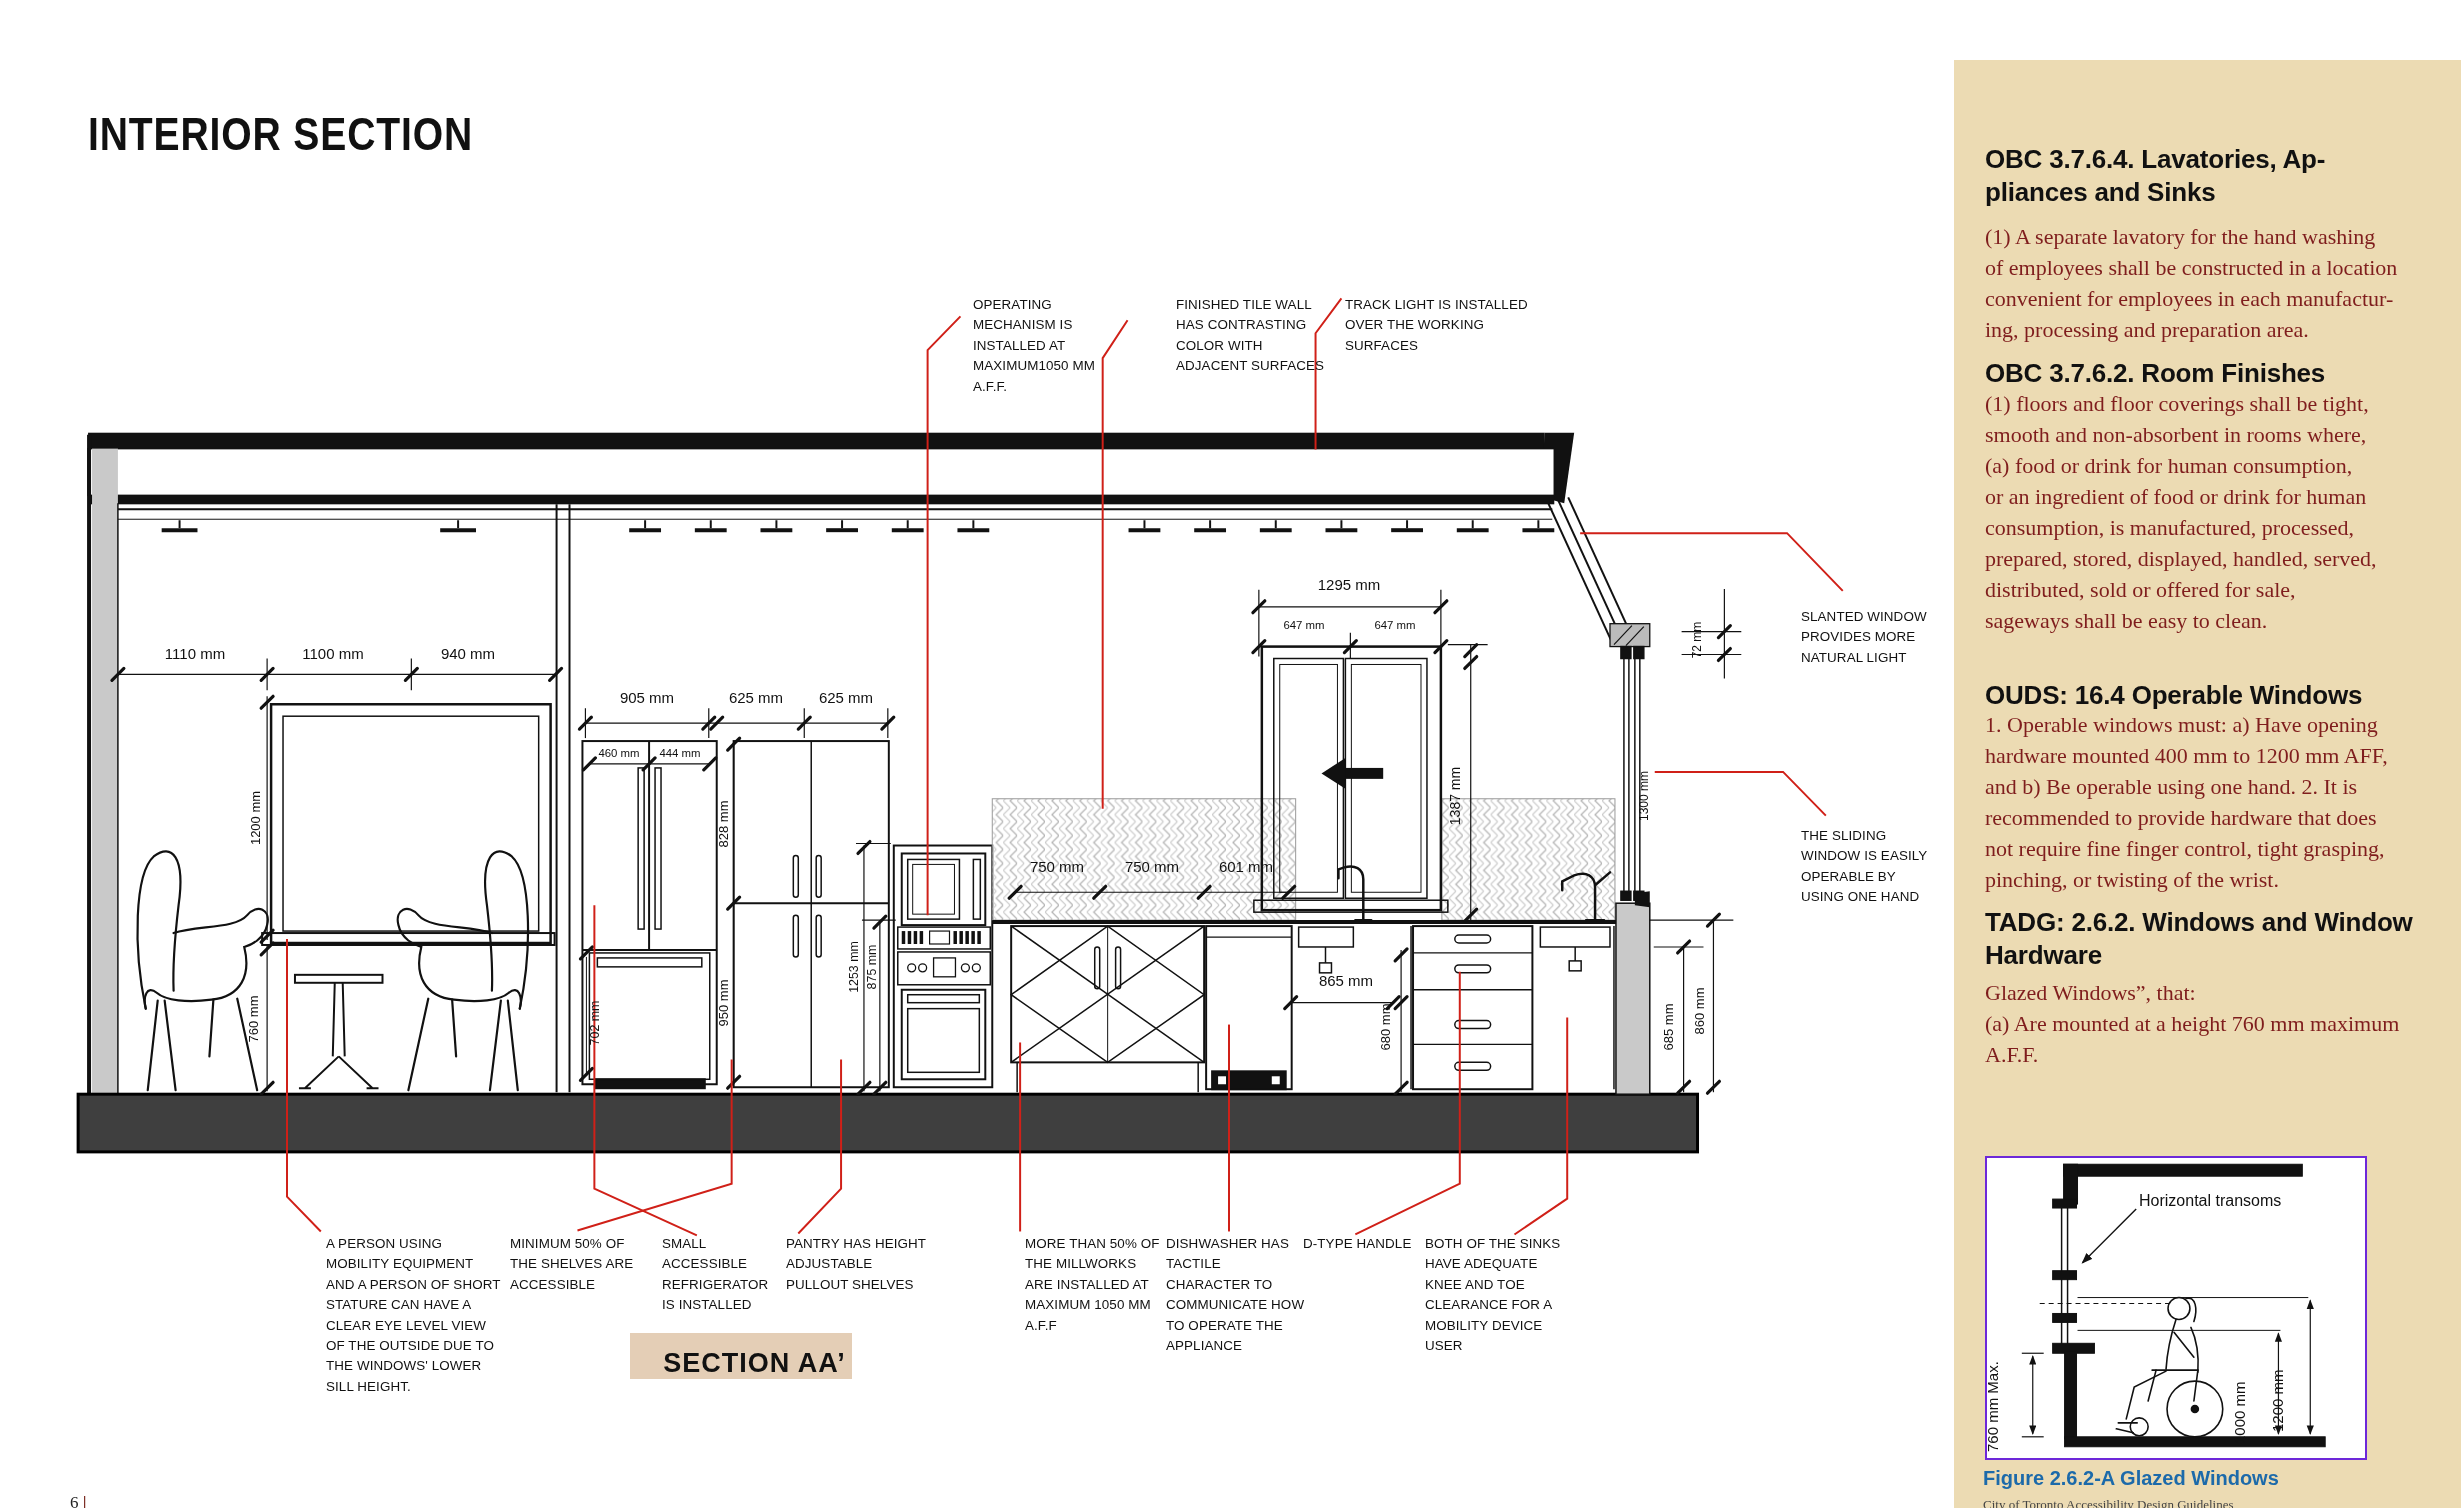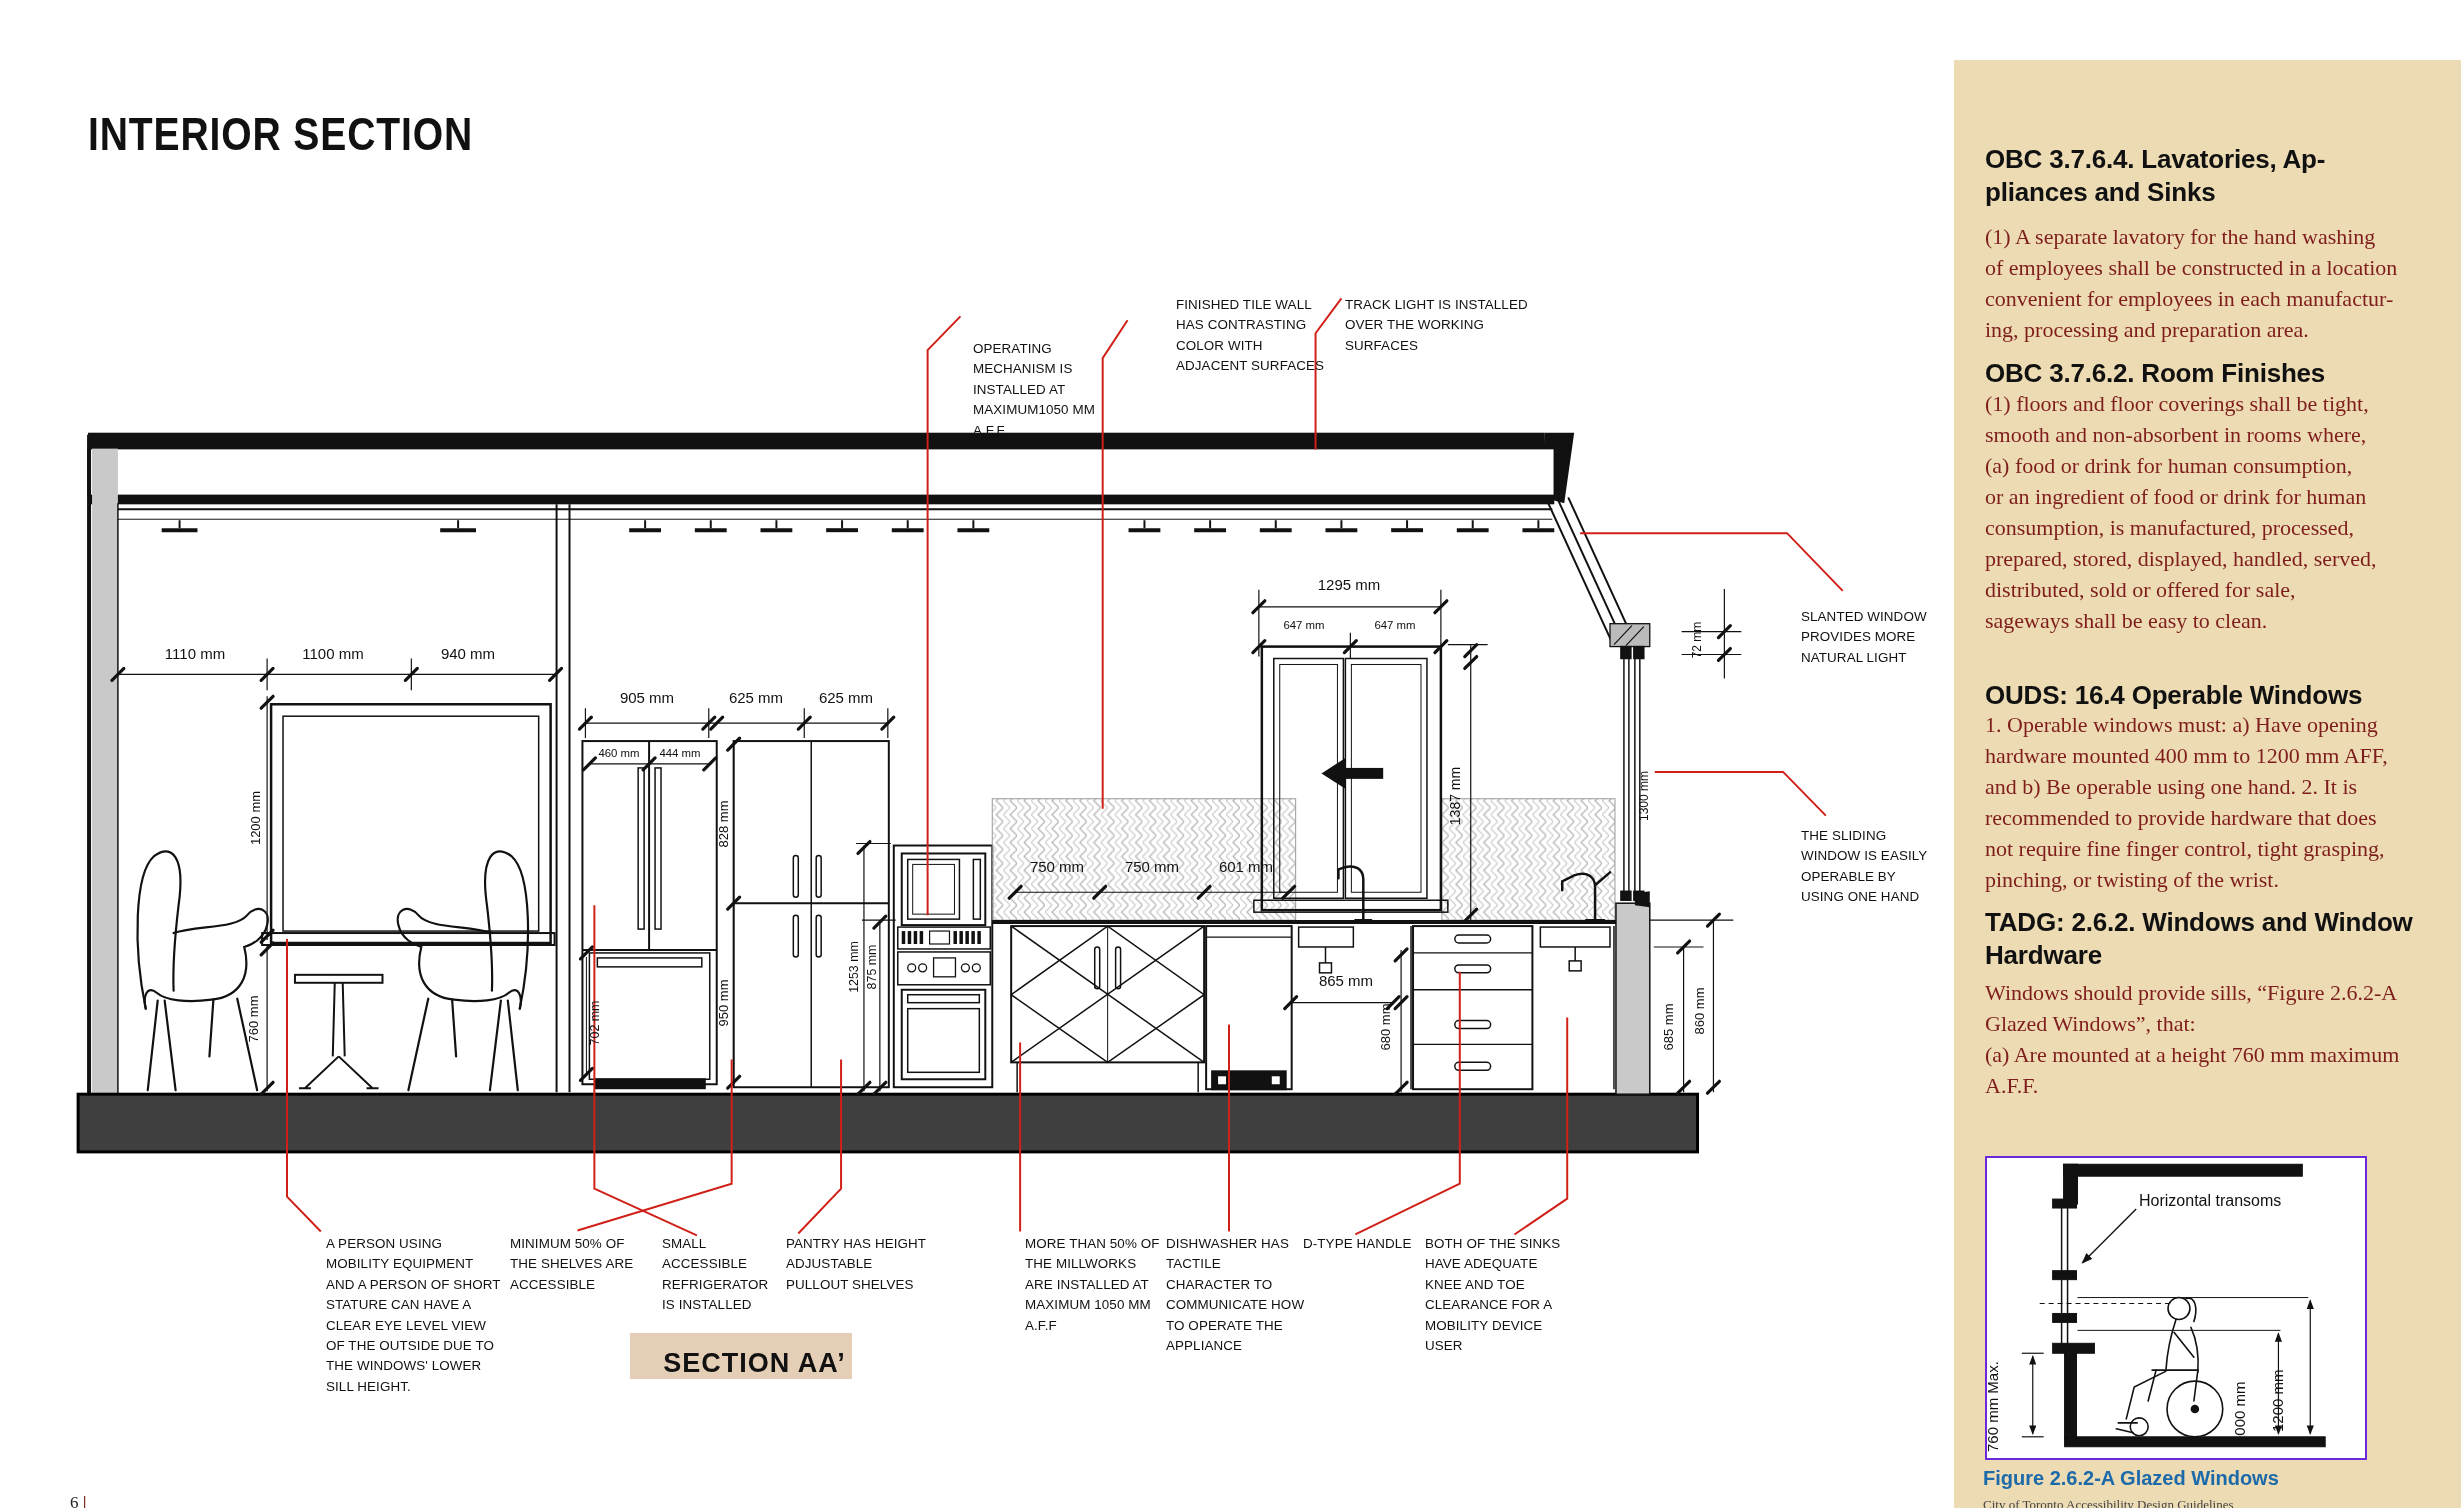--- a/index.html
+++ b/index.html
@@ -392,21 +392,21 @@
       <div class="lbl rot" style="left: 854px; top: 967px; font-size: 12.4px;">1253 mm</div>
       <div class="lbl rot" style="left: 872px; top: 967px; font-size: 12.4px;">875 mm</div>
       <div class="lbl rot" style="left: 1455px; top: 796px; font-size: 14px;">1387 mm</div>
       <div class="lbl rot" style="left: 1644px; top: 796px; font-size: 12px;">1300 mm</div>
       <div class="lbl rot" style="left: 1697px; top: 640px; font-size: 12px;">72 mm</div>
       <div class="lbl rot" style="left: 1385px; top: 1027px; font-size: 13px;">680 mm</div>
       <div class="lbl rot" style="left: 1668px; top: 1027px; font-size: 13px;">685 mm</div>
       <div class="lbl rot" style="left: 1699px; top: 1011px; font-size: 13px;">860 mm</div>
     </div>
   <div id="annotations">
-      <div class="ann" style="left: 973px; top: 295px; margin-top: 44px;">
+      <div class="ann" style="left: 973px; top: 295px;">
         <div>OPERATING</div>
         <div>MECHANISM IS</div>
         <div>INSTALLED AT</div>
         <div>MAXIMUM1050 MM</div>
         <div>A.F.F.</div>
       </div>
       <div class="ann" style="left: 1176px; top: 295px;">
         <div>FINISHED TILE WALL</div>
         <div>HAS CONTRASTING</div>
         <div>COLOR WITH</div>
@@ -520,21 +520,20 @@
           <div>and b) Be operable using one hand. 2. It is</div>
           <div>recommended to provide hardware that does</div>
           <div>not require fine finger control, tight grasping,</div>
           <div>pinching, or twisting of the wrist.</div>
         </div>
         <div class="sb-h" style="top: 846px;">
           <div>TADG: 2.6.2. Windows and Window</div>
           <div>Hardware</div>
         </div>
         <div class="sb-b" style="top: 917px;">
-          <div>Windows should provide sills, “Figure 2.6.2-A</div>
           <div>Glazed Windows”, that:</div>
           <div>(a) Are mounted at a height 760 mm maximum</div>
           <div>A.F.F.</div>
         </div>
       </div>
 
     <div id="figbox">
       <svg width="374" height="297" viewBox="0 0 376 298">
         <g stroke="#111" fill="none">
           <rect x="77" y="6" width="240" height="12" fill="#111"></rect>

